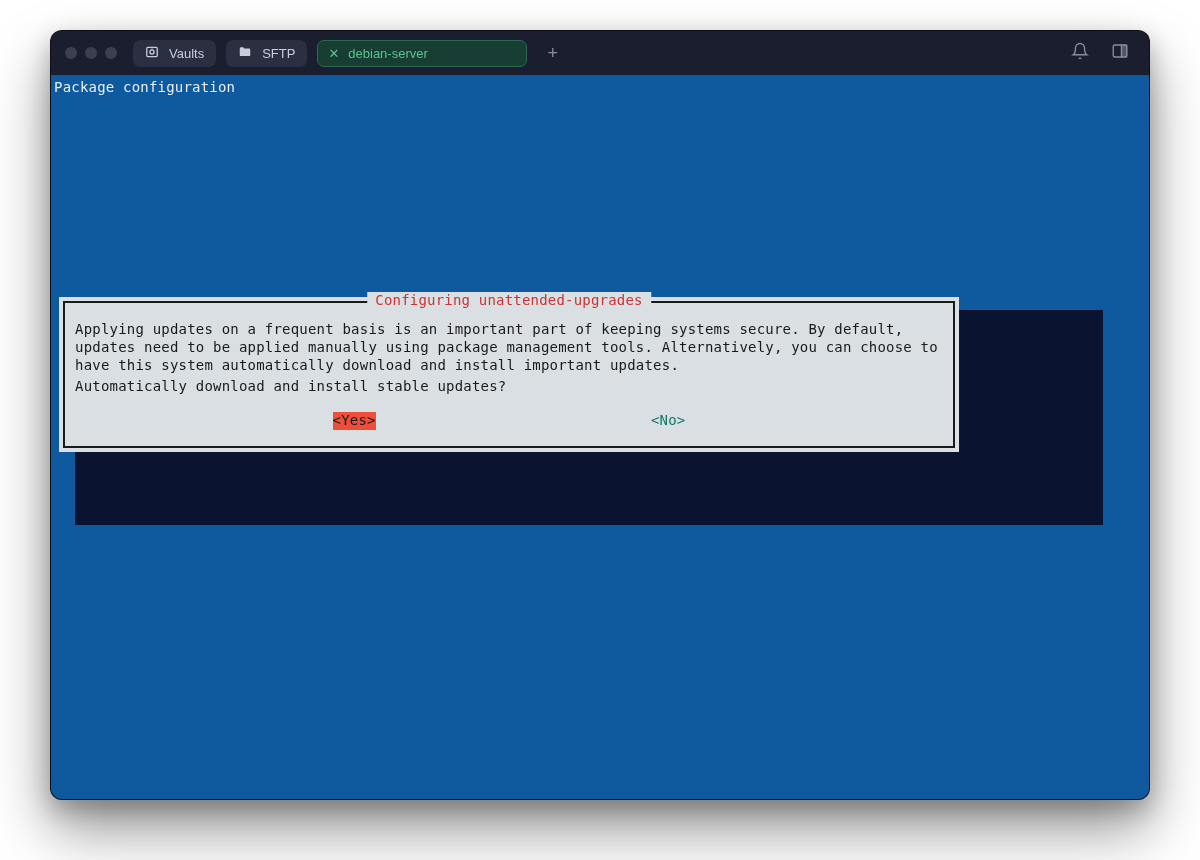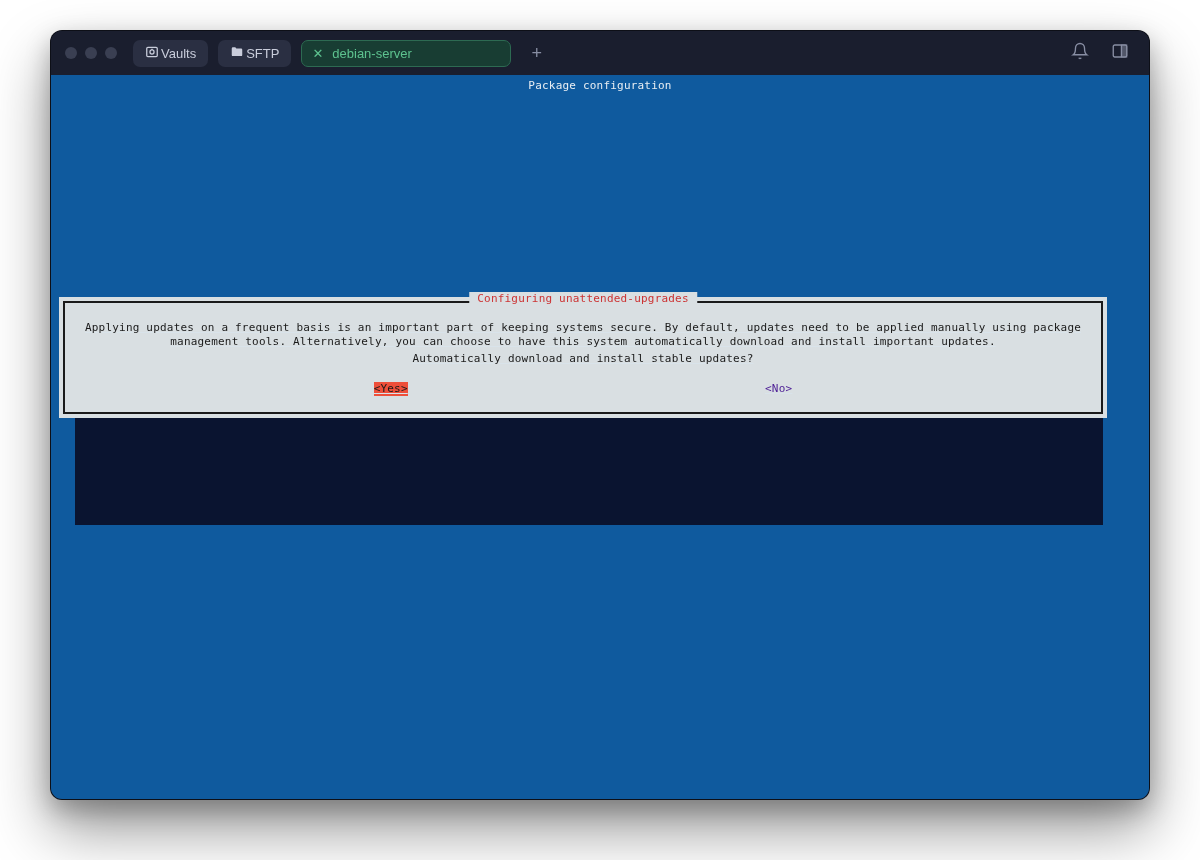--- a/index.html
+++ b/index.html
@@ -50,21 +50,21 @@
     .traffic-light {
       width: 12px;
       height: 12px;
       border-radius: 50%;
       background: #3a3f52;
     }
     
     .pill-button {
       display: flex;
       align-items: center;
-      gap: 2px;
+      gap: 10px;
       padding: 5px 12px;
       border-radius: 7px;
       background: #2a2f42;
       color: #c9cddb;
       font-size: 13px;
       font-family: -apple-system, BlinkMacSystemFont, 'Segoe UI', sans-serif;
       cursor: default;
       border: none;
     }
     
@@ -115,50 +115,48 @@
     
     .titlebar-icon svg {
       width: 18px;
       height: 18px;
     }
     
     .terminal {
       flex: 1;
       background: #0f5a9e;
       color: #d9e3ea;
-      font-size: 11px;
+      font-size: 14px;
       line-height: 1.28;
-      padding: 4px 14px;
+      padding: 4px 1px;
       letter-spacing: 0.2px;
       position: relative;
-      text-align: center;
     }
     
     .terminal-title {
       color: #e8eef3;
       padding: 0 2px;
     }
     
     .dialog-shadow {
       position: absolute;
       top: 235px;
       left: 24px;
       width: 1028px;
       height: 215px;
       background: #0a1430;
     }
     
     .dialog-wrap {
       position: absolute;
       top: 222px;
       left: 8px;
-      width: 1048px;
+      width: 900px;
       background: #d9dfe2;
       padding: 4px;
-      text-decoration: underline;
     }
     
     .dialog-box {
       border: 2px solid #1a1a1a;
       padding: 8px 10px 16px 10px;
       position: relative;
       padding-top: 18px;
     }
     
     .dialog-caption {
@@ -185,21 +183,21 @@
     }
     
     .dialog-buttons {
       display: flex;
       justify-content: space-around;
       padding: 0 120px;
       margin-top: 16px;
     }
     
     .dialog-btn {
-      color: #4c1d95;
+      color: #0f766e;
     }
     
     .dialog-btn.selected {
       background: #ee4f3a;
       color: #1a1a1a;
     }
   </style>
 </head>
 <body>
 

